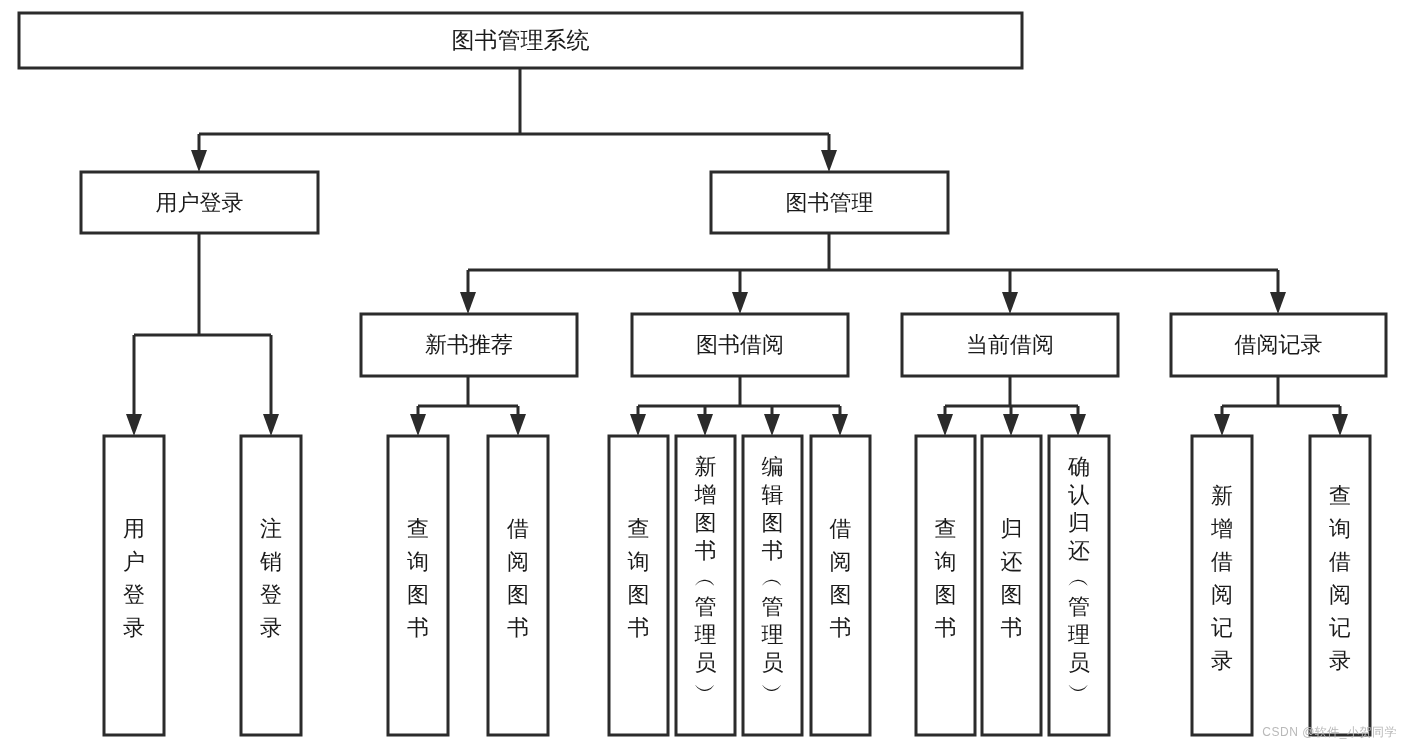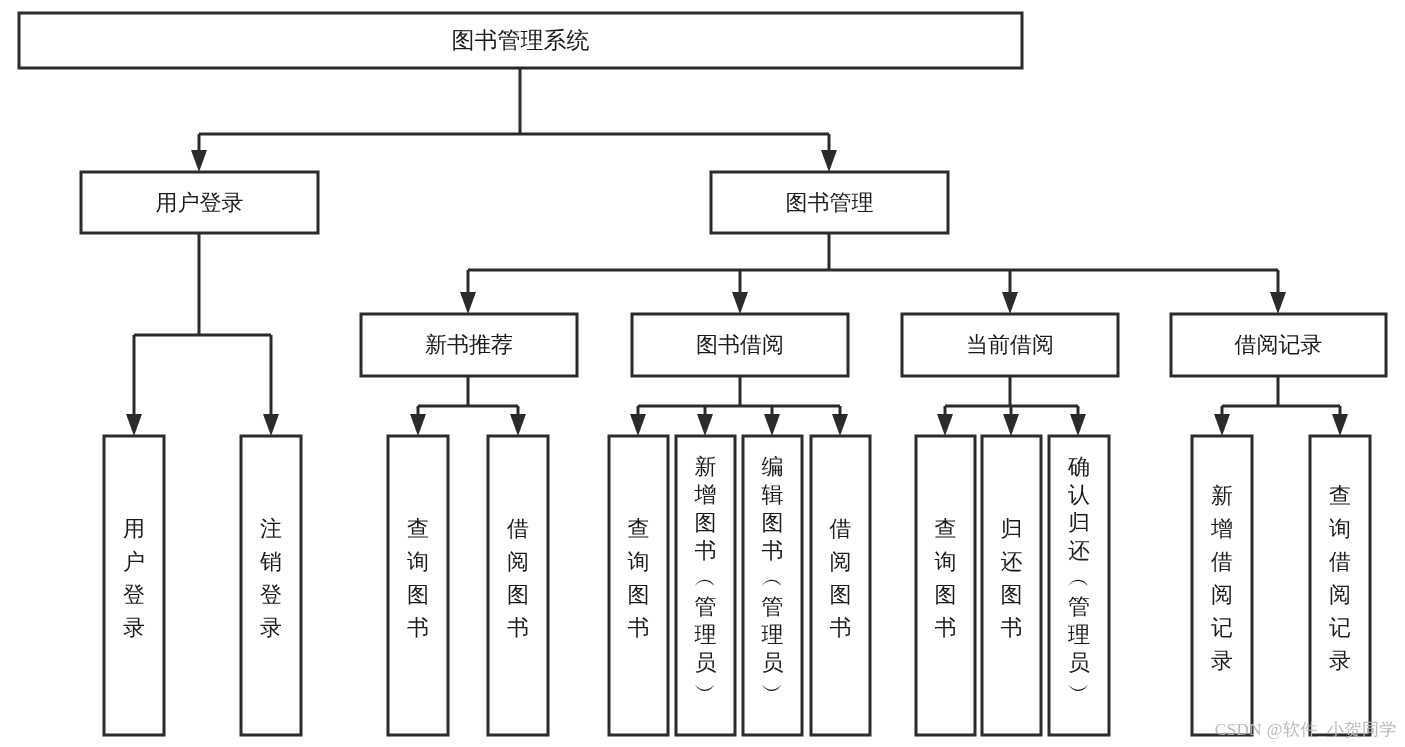--- a/index.html
+++ b/index.html
@@ -51,22 +51,22 @@
     fill: none;
   }
   .arrowhead {
     fill: #2b2b2b;
     stroke: none;
   }
   .watermark {
     position: absolute;
     right: 8px;
     bottom: 6px;
-    font-family: Liberation Serif, serif;
-    font-size: 17px;
+    font-family: Liberation Sans, sans-serif;
+    font-size: 12px;
     color: #b9b9b9;
     white-space: nowrap;
     letter-spacing: 0.5px;
     pointer-events: none;
   }
 </style>
 </head>
 <body>
 
 <svg id="diagram" viewBox="0 0 1405 747" xmlns="http://www.w3.org/2000/svg">

